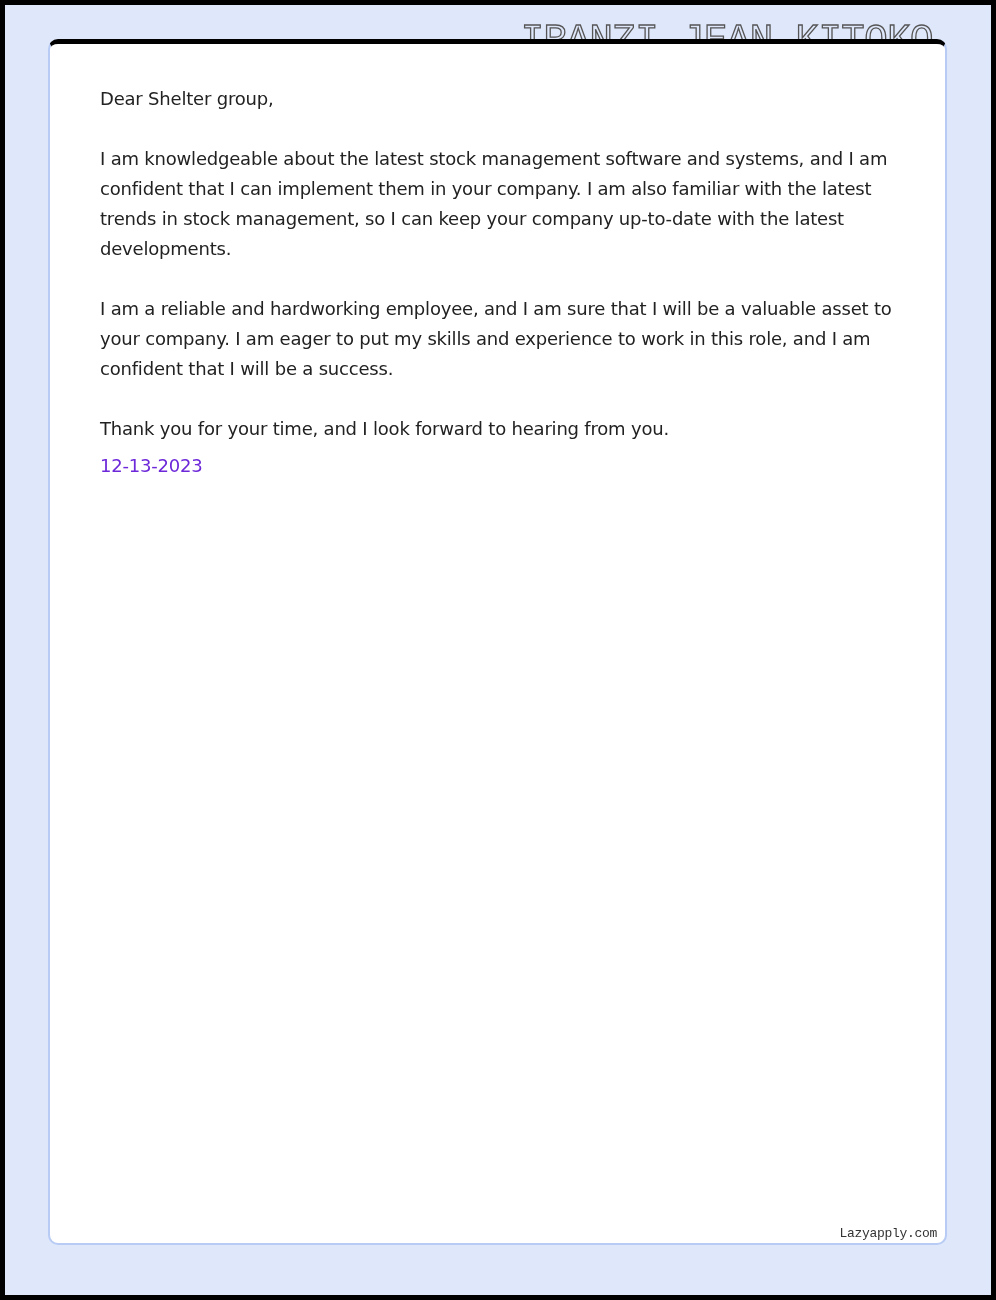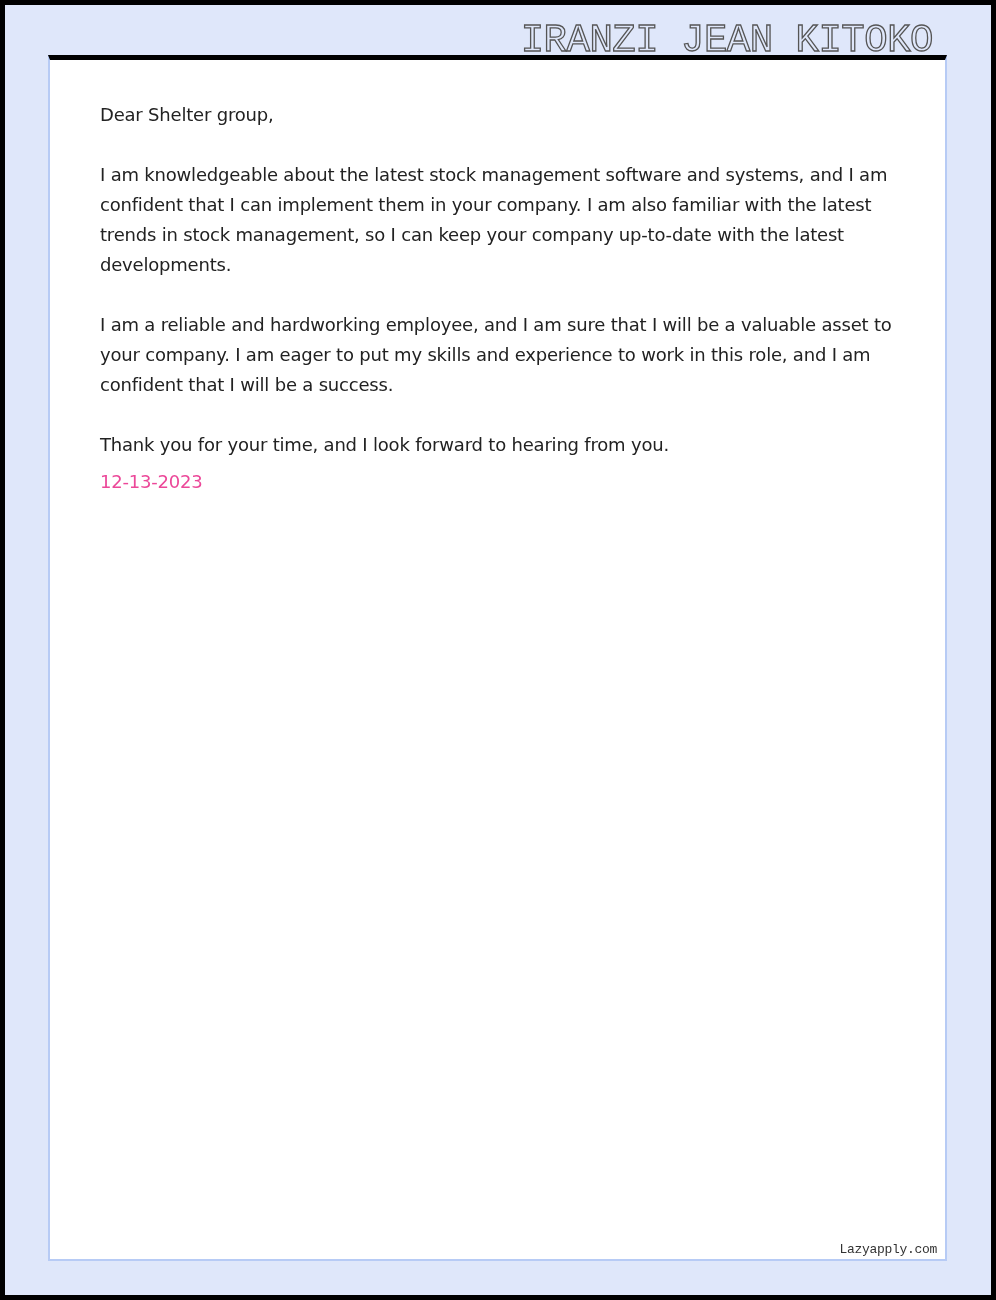--- a/index.html
+++ b/index.html
@@ -10,34 +10,35 @@
       font-family: "DejaVu Sans", sans-serif;
     }
     .title {
       position: absolute; right: 58px; top: 10px;
       font-family: Liberation Mono, monospace;
       font-size: 39px; line-height: 52px; letter-spacing: -0.5px;
       color: #dfe7fa; -webkit-text-stroke: 1.3px #555;
       white-space: nowrap;
     }
     .page {
-      position: absolute; left: 43px; top: 50px;
+      position: absolute; left: 43px; top: 34px;
       width: 899px; height: 1206px; box-sizing: border-box;
       background: #fff;
       border-left: 2px solid #b7cbf5; border-right: 2px solid #b7cbf5; border-bottom: 2px solid #b7cbf5;
       border-top: 5px solid #000;
+      border-radius: 10px;
     }
     .content {
       position: absolute; left: 50px; top: 40px; width: 805px;
       font-size: 18px; line-height: 30px; color: #222;
       letter-spacing: -0.2px;
     }
     .content p { margin: 0 0 30px 0; }
     .content p.closing { margin-bottom: 7px; }
-    .date { color: #ec4899; }
+    .date { color: #6d28d9; }
     .footer {
       position: absolute; right: 8px; bottom: 0px;
       font-size: 13px; line-height: 18px; color: #333;
       font-family: Liberation Mono, monospace; letter-spacing: -0.3px;
     }
   </style>
 </head>
 <body>
 
 <div class="title">IRANZI JEAN KITOKO</div>

